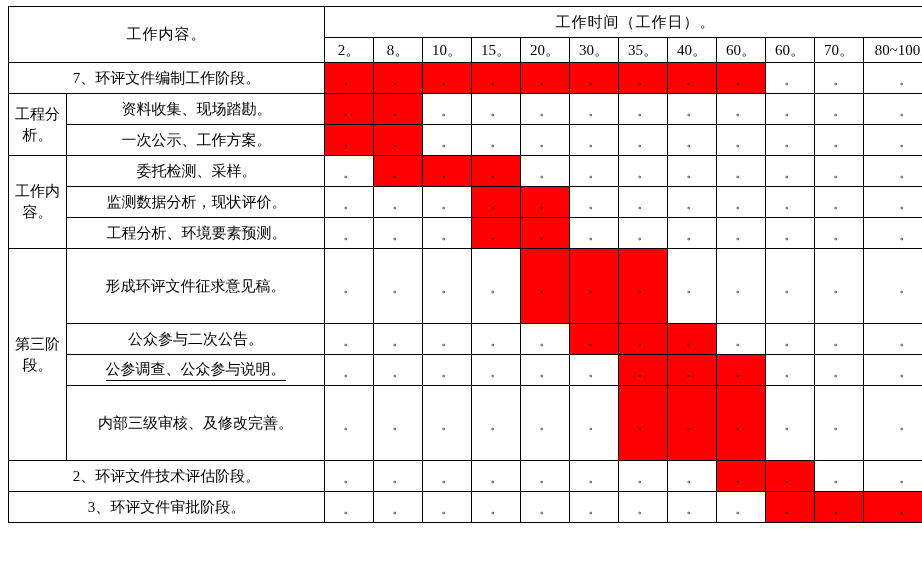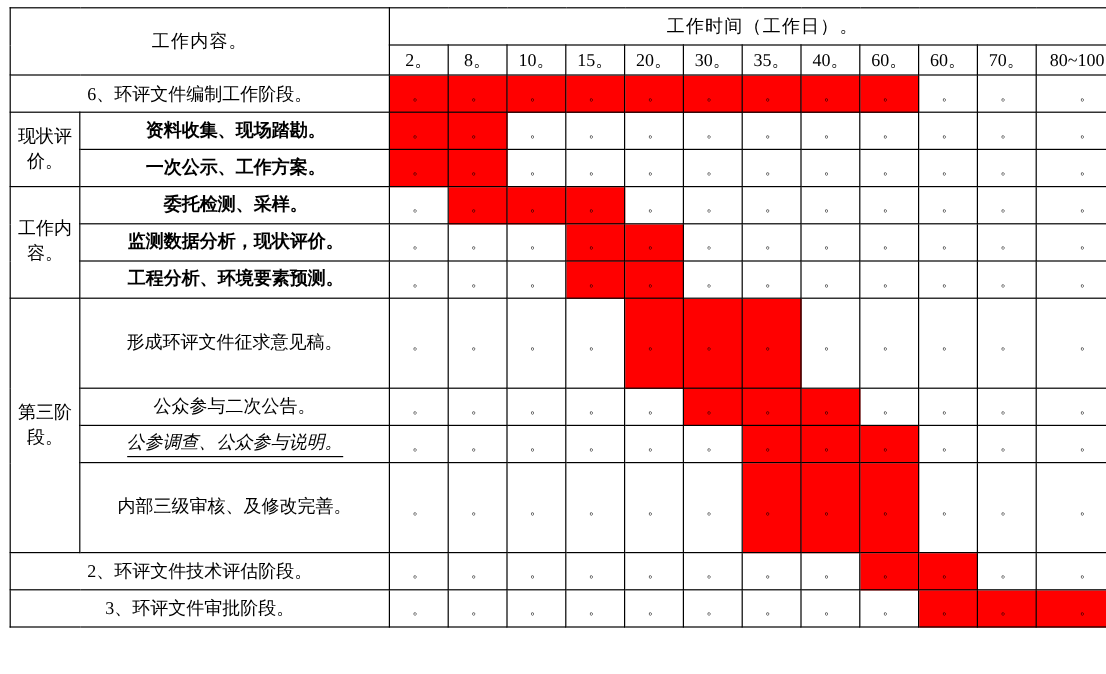--- a/index.html
+++ b/index.html
@@ -73,36 +73,35 @@
 
   td.task {
     text-align: left;
     padding-left: 8px;
     padding-right: 4px;
     line-height: 1.35;
   }
   td.task.center {
     text-align: center;
     padding-left: 2px;
-    font-weight: bold;
   }
   td.major {
     text-align: left;
     padding-left: 8px;
     font-size: 15px;
   }
   td.phase {
     font-size: 15px;
     line-height: 1.4;
   }
   .u {
     border-bottom: 1px solid #000000;
     padding-bottom: 1px;
   }
-  .task-text { display: inline-block; font-style: italic; }
+  .task-text { display: inline-block; }
 </style>
 </head>
 <body>
 
 <div class="sheet">
   <table class="gantt">
     <colgroup>
       <col class="c-phase">
       <col class="c-task">
       <col class="c-day">
@@ -134,37 +133,37 @@
         <td class="hdr-day">30。</td>
         <td class="hdr-day">35。</td>
         <td class="hdr-day">40。</td>
         <td class="hdr-day">60。</td>
         <td class="hdr-day">60。</td>
         <td class="hdr-day">70。</td>
         <td class="hdr-day">80~100。</td>
       </tr>
 
       <tr>
-        <td class="major" colspan="2">6、环评文件编制工作阶段。</td>
-        <td class="cell filled"><span class="mark">。</span></td>
-        <td class="cell filled"><span class="mark">。</span></td>
-        <td class="cell filled"><span class="mark">。</span></td>
-        <td class="cell filled"><span class="mark">。</span></td>
-        <td class="cell filled"><span class="mark">。</span></td>
-        <td class="cell filled"><span class="mark">。</span></td>
-        <td class="cell filled"><span class="mark">。</span></td>
-        <td class="cell filled"><span class="mark">。</span></td>
-        <td class="cell filled"><span class="mark">。</span></td>
-        <td class="cell"><span class="mark">。</span></td>
-        <td class="cell"><span class="mark">。</span></td>
-        <td class="cell"><span class="mark">。</span></td>
-      </tr>
-
-      <tr>
-        <td class="phase" rowspan="2">现状评价。</td>
+        <td class="major" colspan="2">7、环评文件编制工作阶段。</td>
+        <td class="cell filled"><span class="mark">。</span></td>
+        <td class="cell filled"><span class="mark">。</span></td>
+        <td class="cell filled"><span class="mark">。</span></td>
+        <td class="cell filled"><span class="mark">。</span></td>
+        <td class="cell filled"><span class="mark">。</span></td>
+        <td class="cell filled"><span class="mark">。</span></td>
+        <td class="cell filled"><span class="mark">。</span></td>
+        <td class="cell filled"><span class="mark">。</span></td>
+        <td class="cell filled"><span class="mark">。</span></td>
+        <td class="cell"><span class="mark">。</span></td>
+        <td class="cell"><span class="mark">。</span></td>
+        <td class="cell"><span class="mark">。</span></td>
+      </tr>
+
+      <tr>
+        <td class="phase" rowspan="2">工程分析。</td>
         <td class="task center">资料收集、现场踏勘。</td>
         <td class="cell filled"><span class="mark">。</span></td>
         <td class="cell filled"><span class="mark">。</span></td>
         <td class="cell"><span class="mark">。</span></td>
         <td class="cell"><span class="mark">。</span></td>
         <td class="cell"><span class="mark">。</span></td>
         <td class="cell"><span class="mark">。</span></td>
         <td class="cell"><span class="mark">。</span></td>
         <td class="cell"><span class="mark">。</span></td>
         <td class="cell"><span class="mark">。</span></td>

